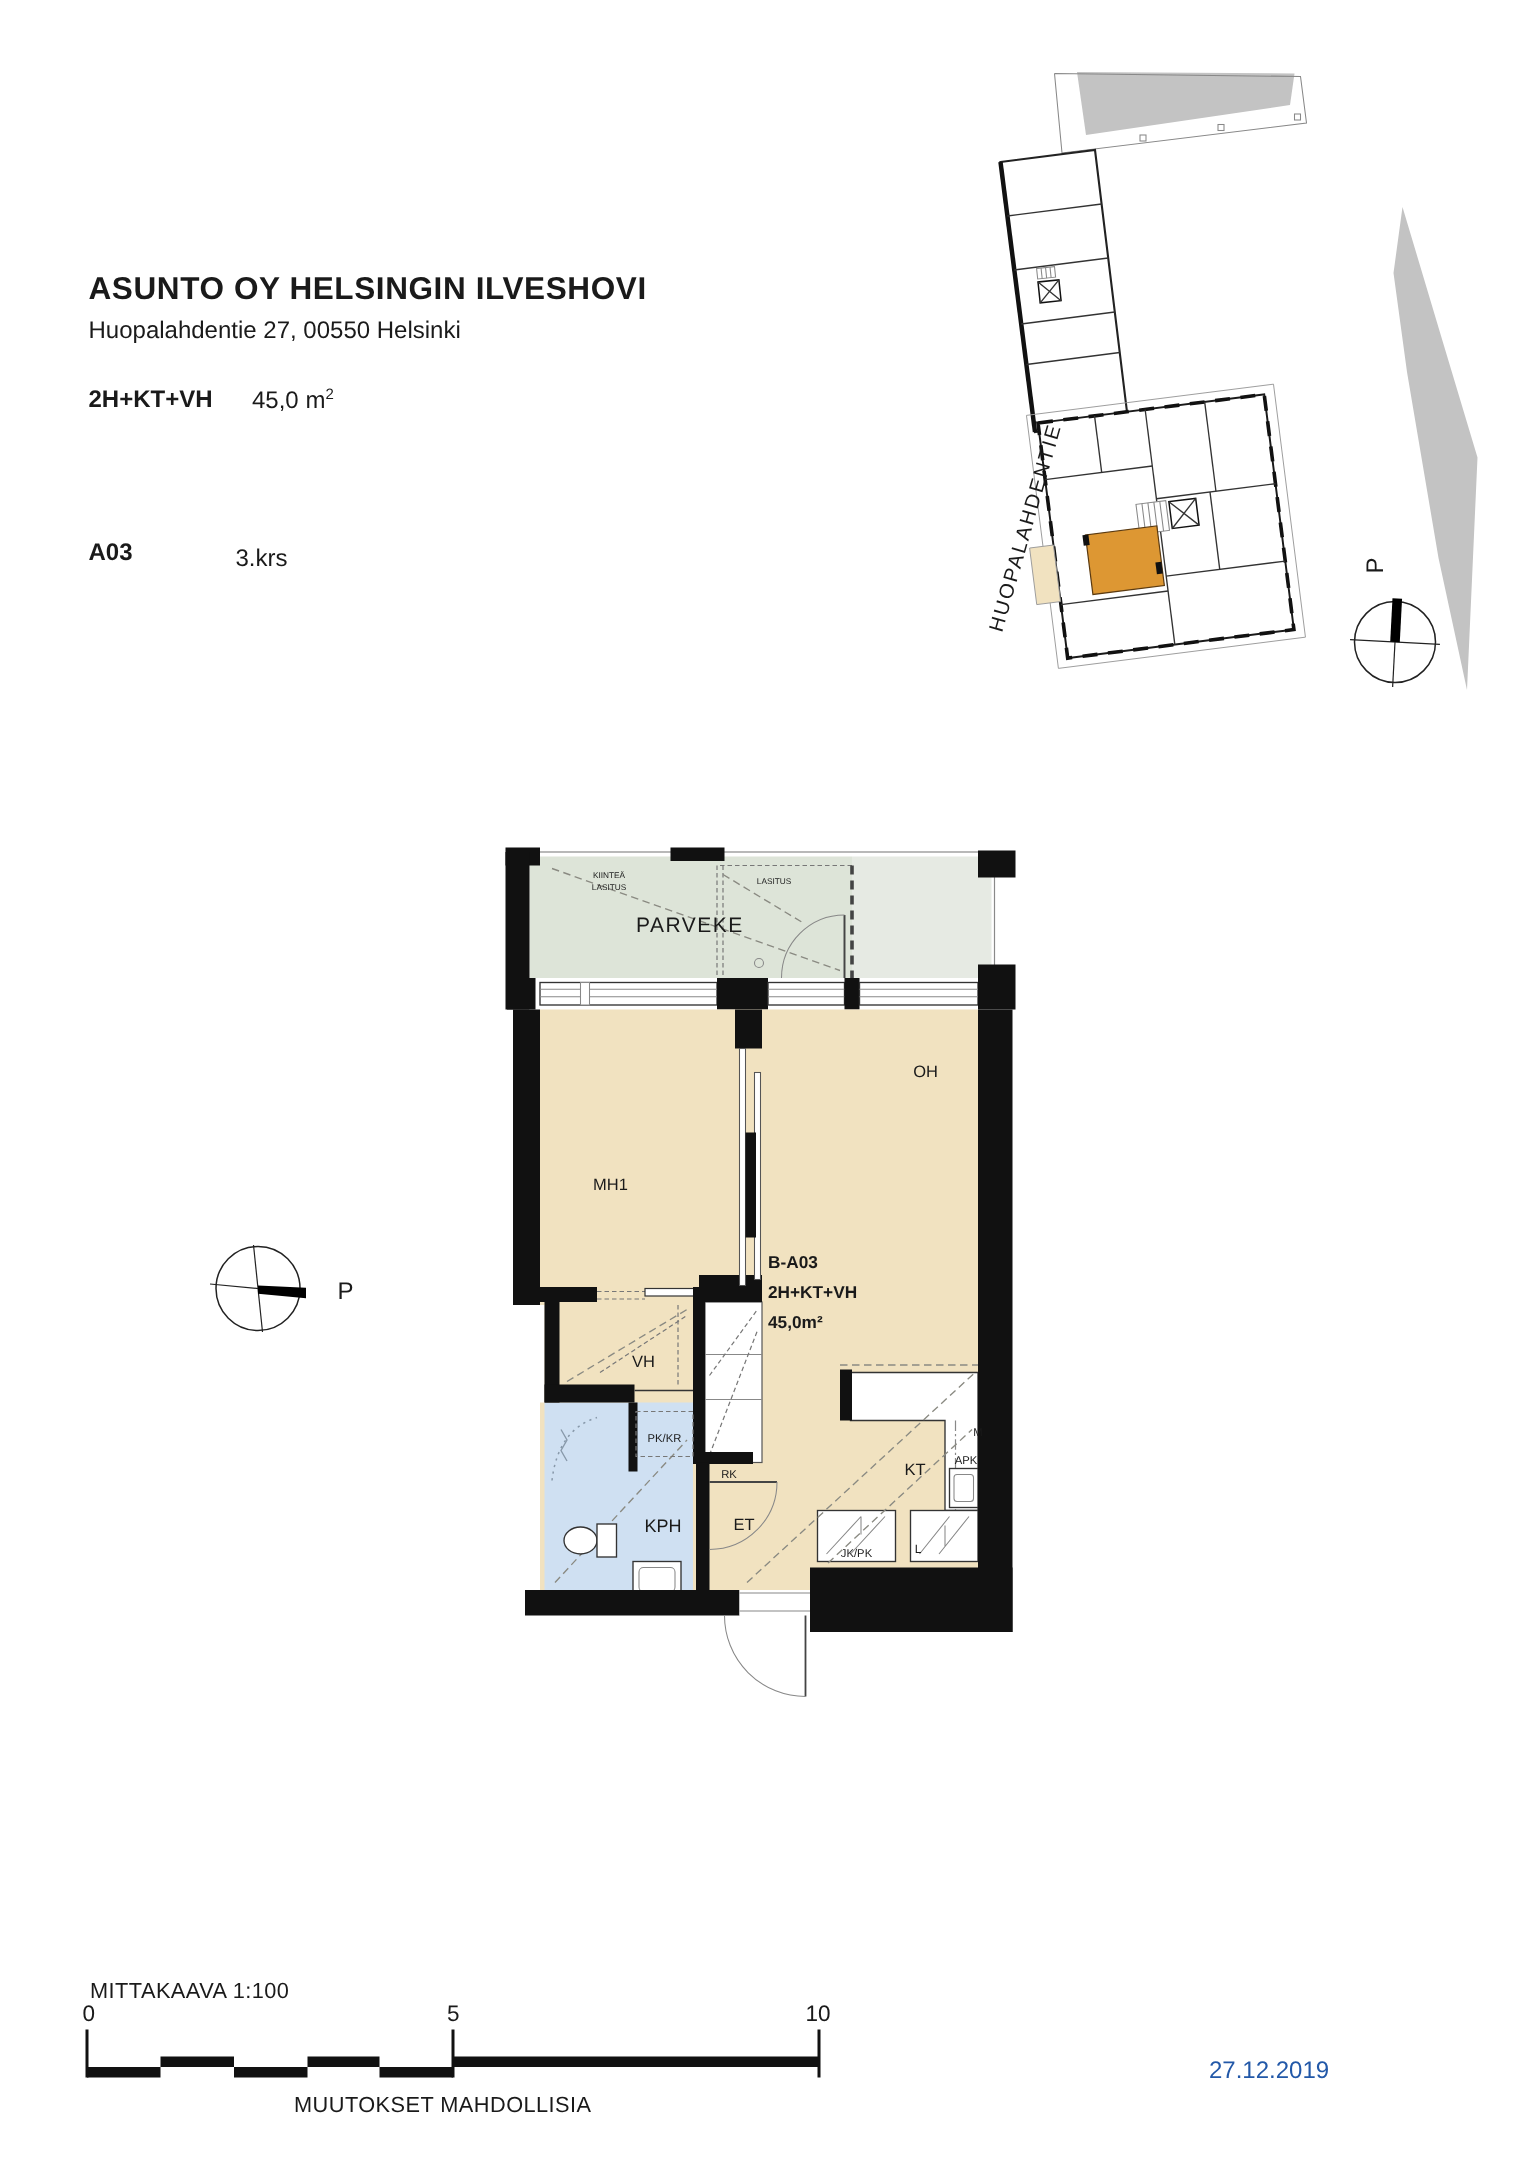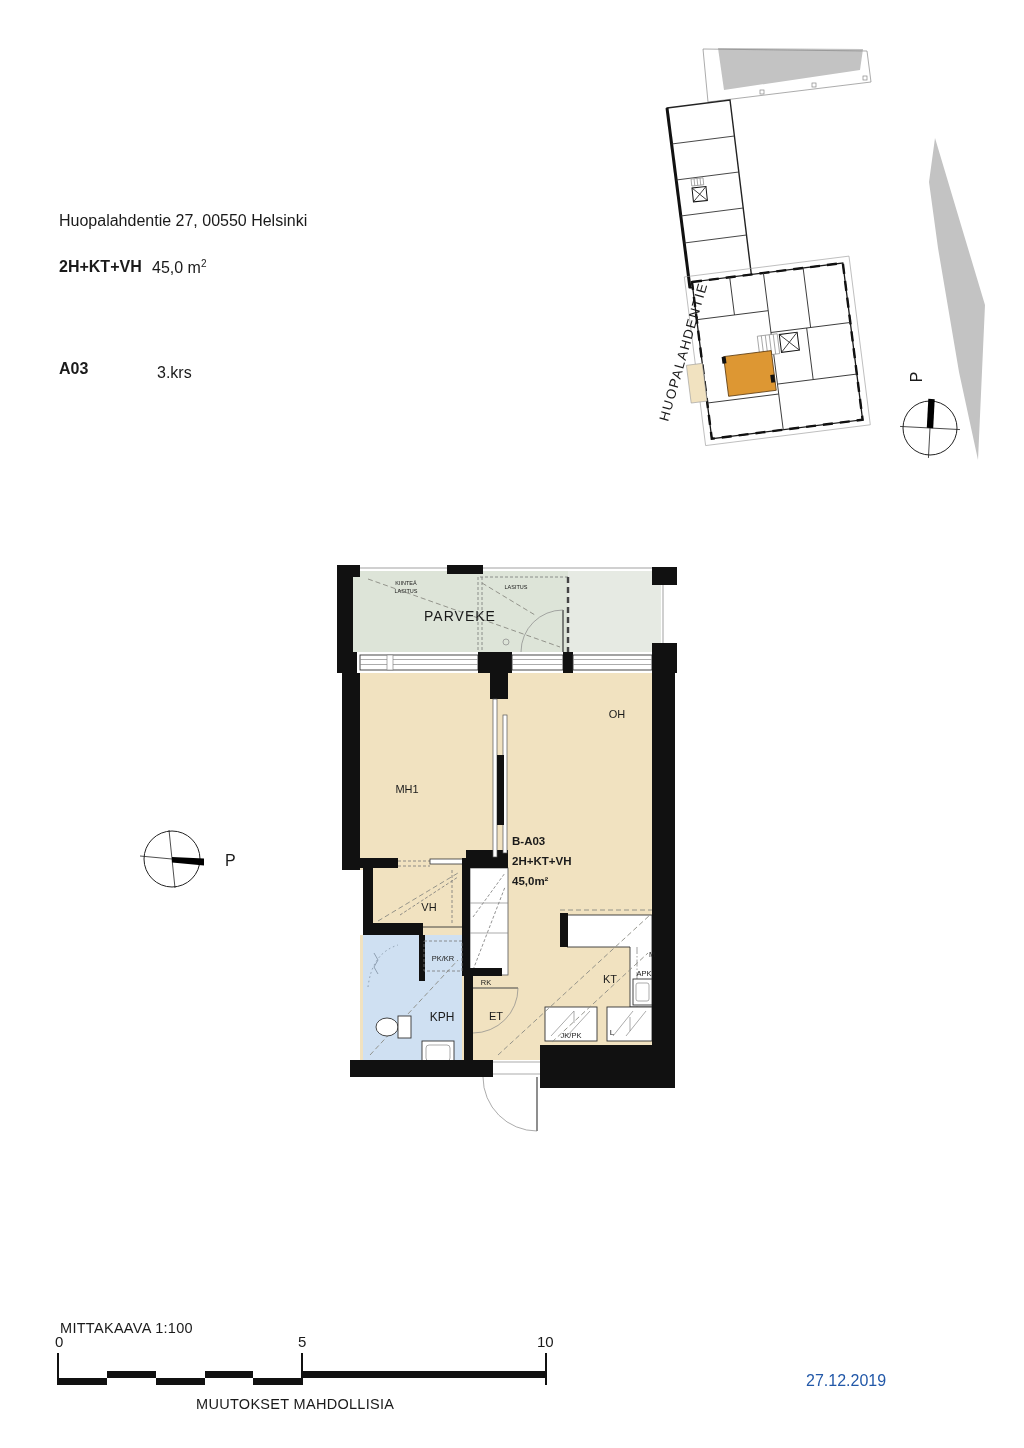--- a/index.html
+++ b/index.html
@@ -27,25 +27,26 @@
   .lab{font-size:11px;}
   .lab-sm{font-size:7.5px;}
   .footer-txt{font-size:14.5px;letter-spacing:.3px;}
   .date{font-size:16px;color:var(--c-date_blue);}
 </style>
 </head>
 <body>
 
 <div id="page">
 
+  <div class="abs title" style="left:59px;top:181px;">ASUNTO OY HELSINGIN ILVESHOVI</div>
   <div class="abs addr" style="left:59px;top:212px;">Huopalahdentie 27, 00550 Helsinki</div>
   <div class="abs row2" style="left:59px;top:258px;">
     <span class="bold">2H+KT+VH</span>
   </div>
-  <div class="abs row2" style="left:152px;top:258px;text-align:center;"><span>45,0 m</span><sup>2</sup></div>
+  <div class="abs row2" style="left:168px;top:258px;text-align:center;"><span>45,0 m</span><sup>2</sup></div>
   <div class="abs row2 bold" style="left:59px;top:360px;">A03</div>
   <div class="abs row2" style="left:157px;top:364px;">3.krs</div>
 
   <svg class="abs" style="left:620px;top:20px;" width="404" height="470" viewBox="0 0 404 470">
 
     <polygon points="98,28 243,29 240,50 104,70" class="fill-gray"></polygon>
     <polyline points="83,29 247,31 251,62 88,82 83,29" class="ln-thin"></polyline>
     <rect x="140" y="70" width="4" height="4" class="ln-thin white"></rect>
     <rect x="192" y="63" width="4" height="4" class="ln-thin white"></rect>
     <rect x="243" y="56" width="4" height="4" class="ln-thin white"></rect>

